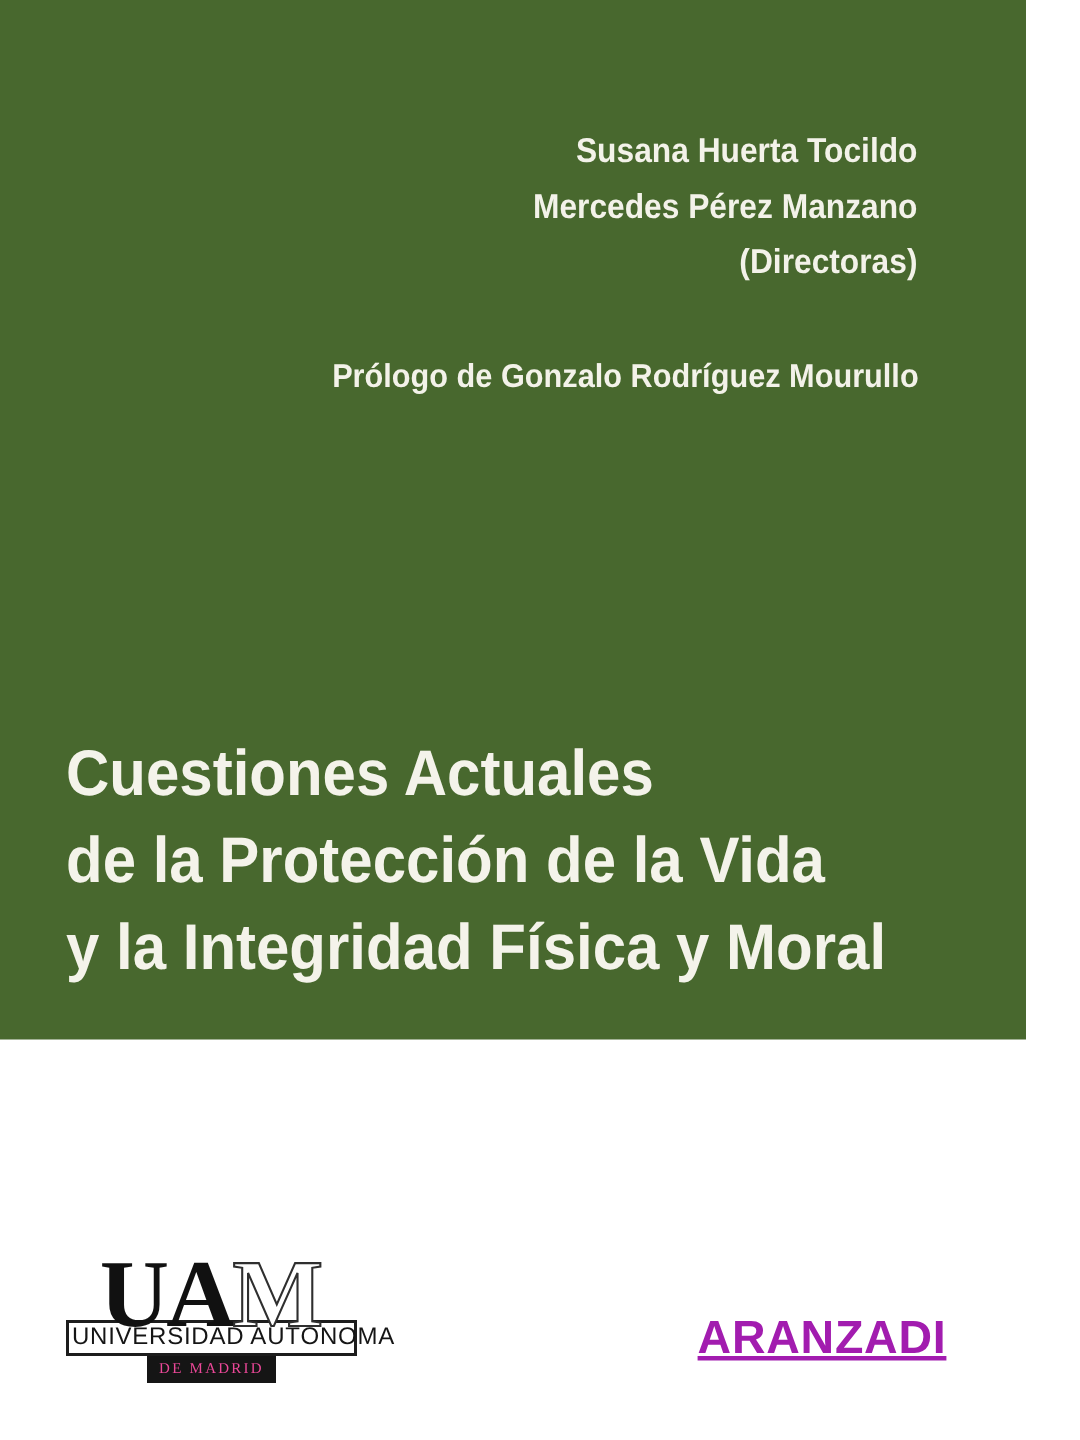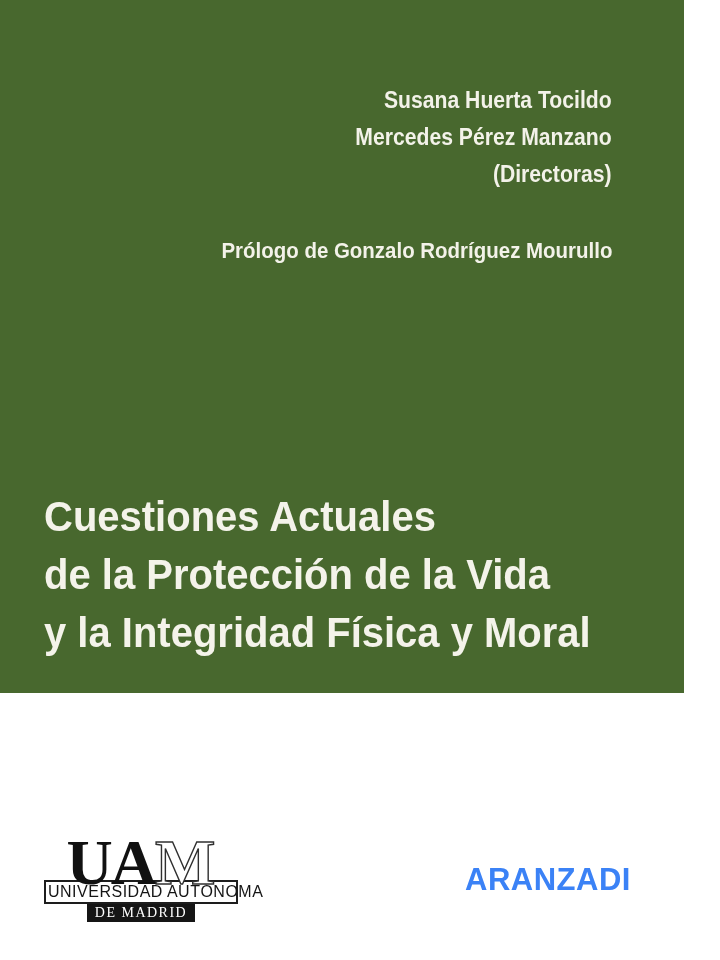--- a/index.html
+++ b/index.html
@@ -109,23 +109,23 @@
     letter-spacing: 0.5px;
     padding: 0 2px 1px 2px;
     white-space: nowrap;
   }
   .uam-place {
     display: block;
     width: -moz-fit-content;
     width: fit-content;
     margin: 0 auto;
     background: #151515;
-    color: #ffffff;
+    color: #ec4899;
     font-family: "Liberation Serif", serif;
-    font-size: 14px;
+    font-size: 10px;
     line-height: 15px;
     letter-spacing: 1.5px;
     padding: 1px 8px 2px 8px;
     white-space: nowrap;
   }
 
   .tr-logo {
     position: absolute;
     left: 452px;
     top: 861px;
@@ -136,27 +136,28 @@
     display: block;
     color: #77787B;
     font-weight: bold;
     font-size: 17px;
     line-height: 20px;
     letter-spacing: 1.6px;
     white-space: nowrap;
   }
   .aranzadi {
     display: block;
-    color: #3b82f6;
+    color: #a21caf;
     font-weight: bold;
     font-size: 31px;
     line-height: 32px;
     letter-spacing: 0.5px;
-    margin-top: 3px;
+    margin-top: 15px;
     white-space: nowrap;
+    text-decoration: underline;
   }
 </style>
 </head>
 <body>
 
 <div class="page">
 
   <div class="cover-green"></div>
 
   <div class="authors">

